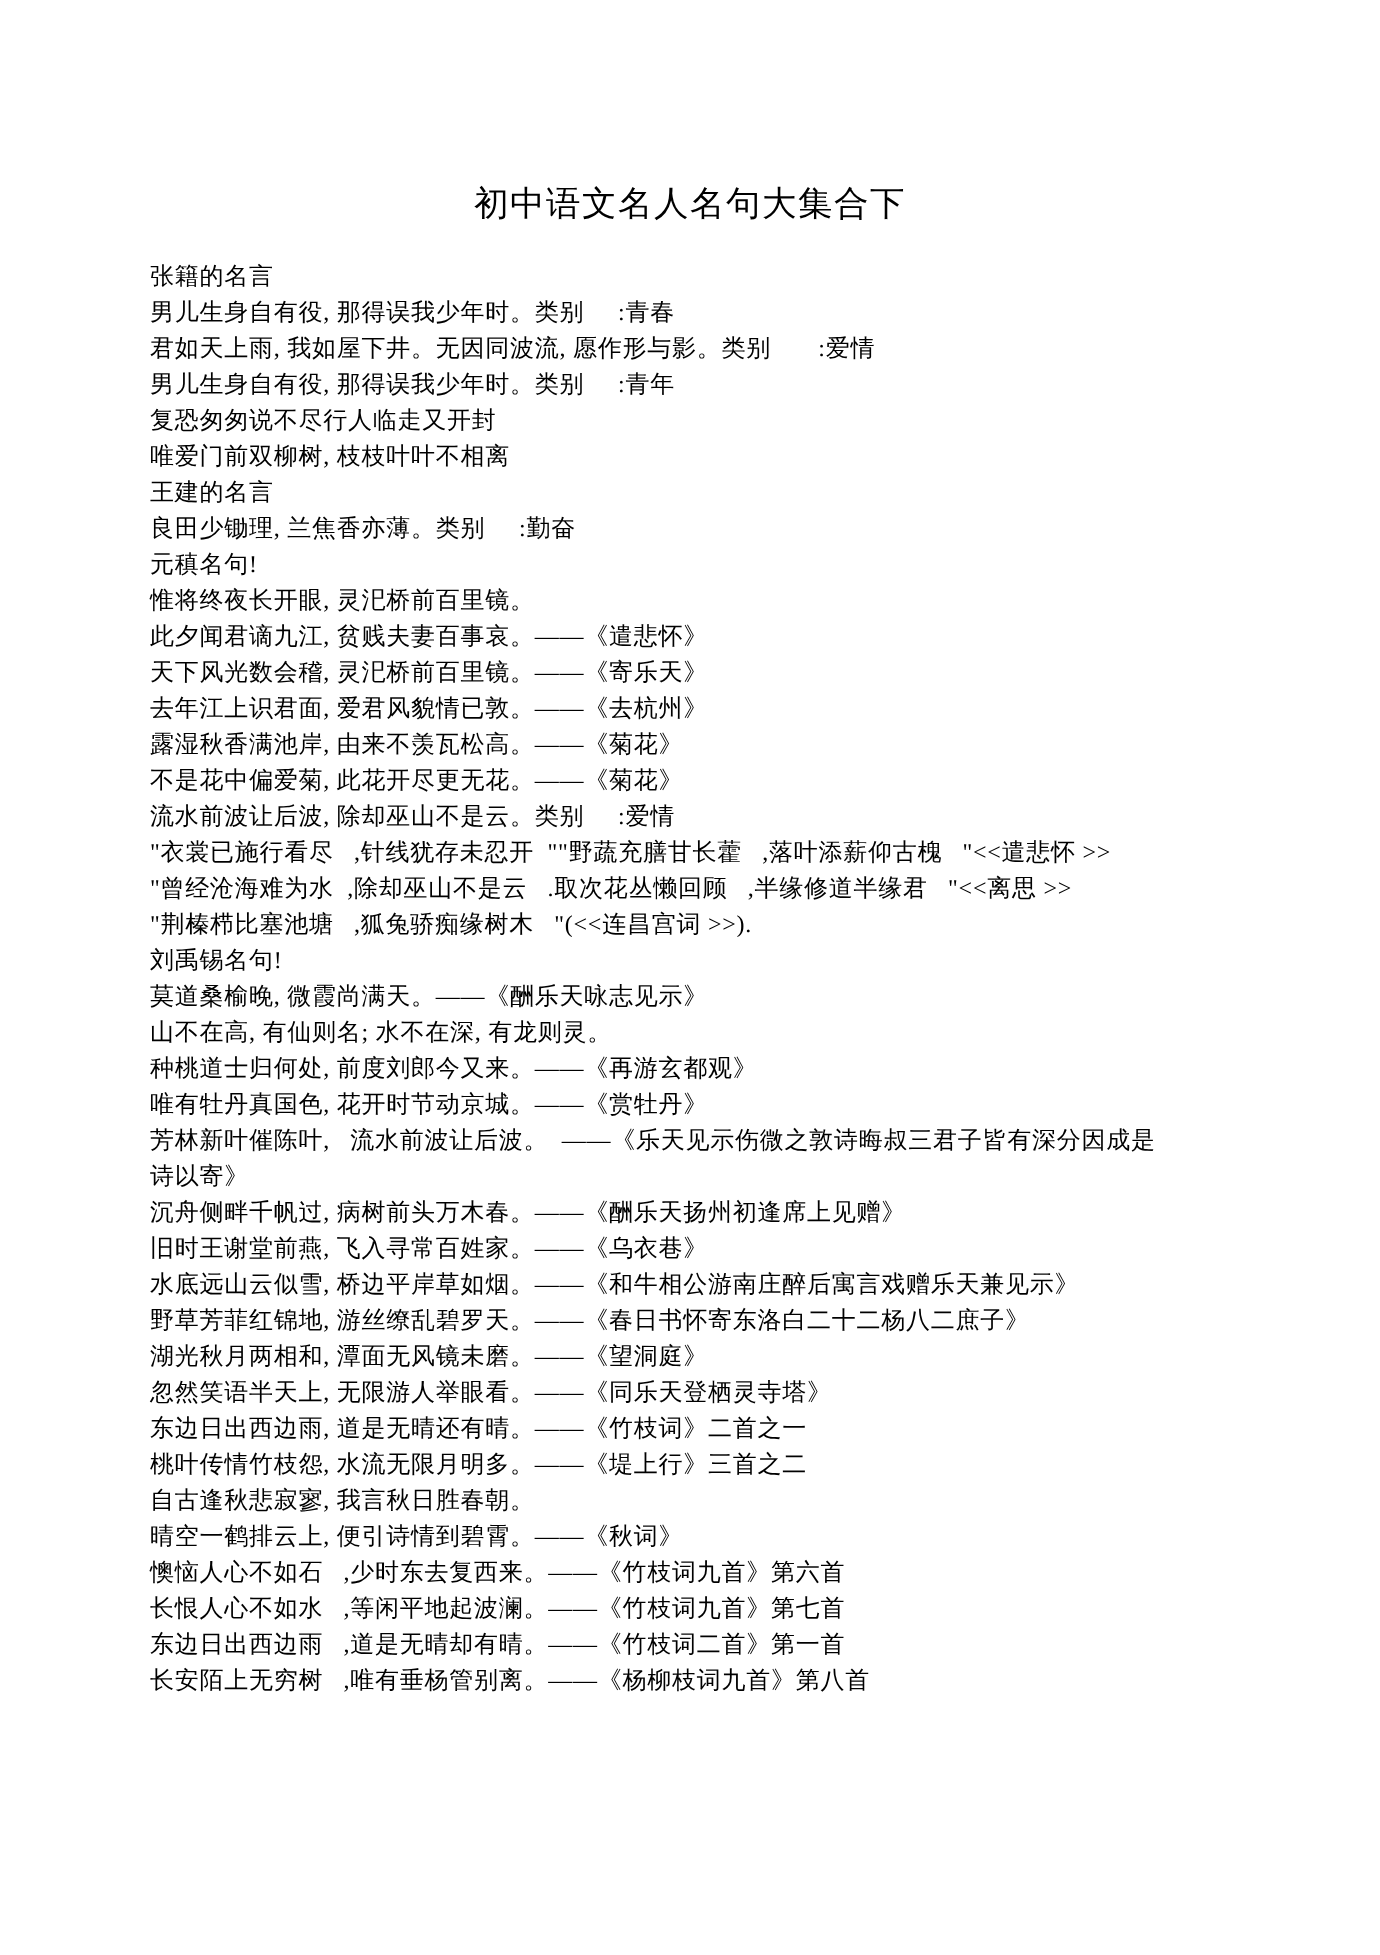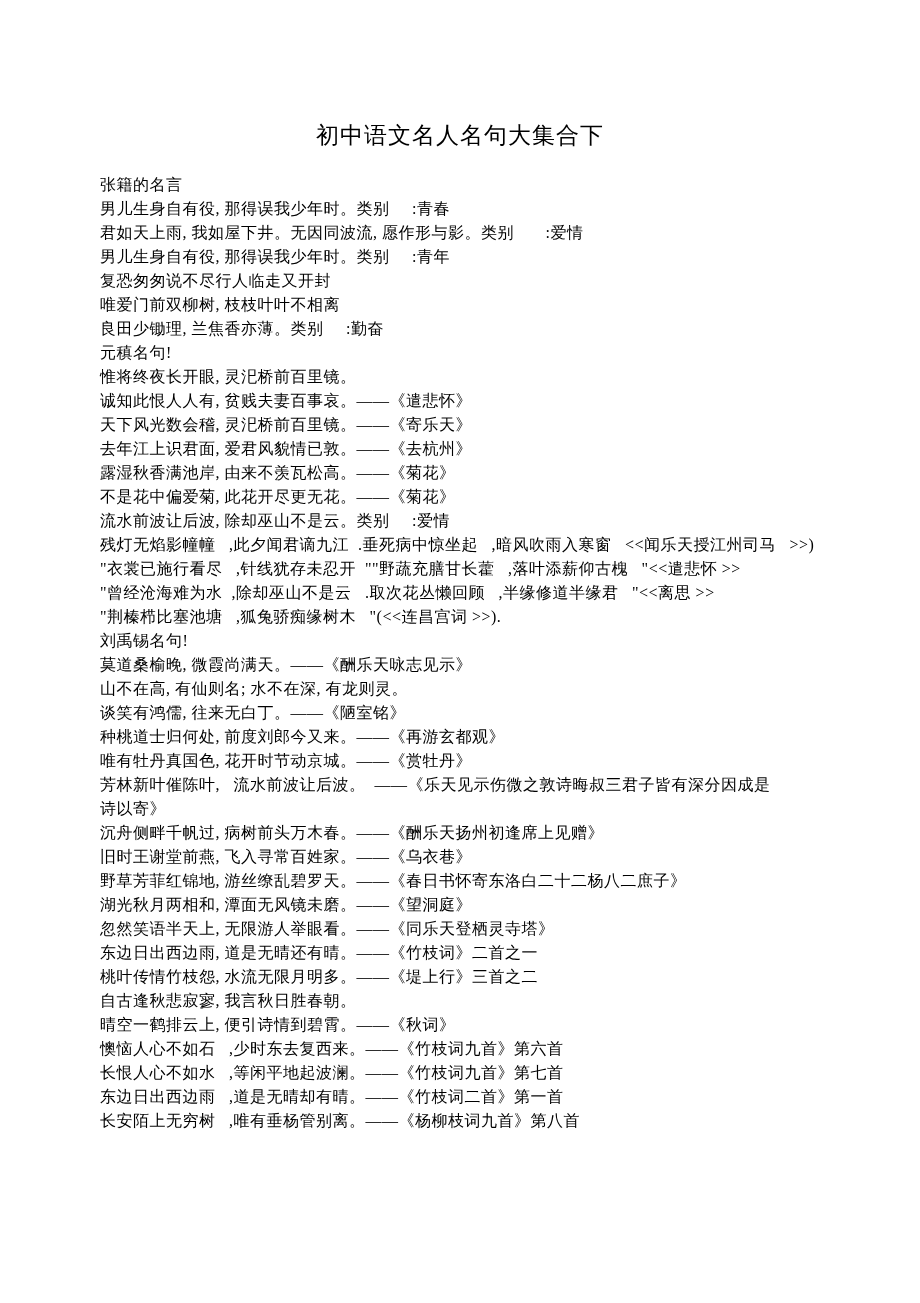--- a/index.html
+++ b/index.html
@@ -33,43 +33,43 @@
 
 <div class="page">
   <div class="title">初中语文名人名句大集合下</div>
   <div id="lines-container">
       <div class="line">张籍的名言</div>
       <div class="line">男儿生身自有役, 那得误我少年时。类别     :青春</div>
       <div class="line">君如天上雨, 我如屋下井。无因同波流, 愿作形与影。类别       :爱情</div>
       <div class="line">男儿生身自有役, 那得误我少年时。类别     :青年</div>
       <div class="line">复恐匆匆说不尽行人临走又开封</div>
       <div class="line">唯爱门前双柳树, 枝枝叶叶不相离</div>
+      <div class="line">王建的名言</div>
       <div class="line">良田少锄理, 兰焦香亦薄。类别     :勤奋</div>
       <div class="line">元稹名句!</div>
       <div class="line">惟将终夜长开眼, 灵汜桥前百里镜。</div>
-      <div class="line">诚知此恨人人有, 贫贱夫妻百事哀。——《遣悲怀》</div>
+      <div class="line">此夕闻君谪九江, 贫贱夫妻百事哀。——《遣悲怀》</div>
       <div class="line">天下风光数会稽, 灵汜桥前百里镜。——《寄乐天》</div>
       <div class="line">去年江上识君面, 爱君风貌情已敦。——《去杭州》</div>
       <div class="line">露湿秋香满池岸, 由来不羡瓦松高。——《菊花》</div>
       <div class="line">不是花中偏爱菊, 此花开尽更无花。——《菊花》</div>
       <div class="line">流水前波让后波, 除却巫山不是云。类别     :爱情</div>
-      <div class="line">残灯无焰影幢幢   ,此夕闻君谪九江  .垂死病中惊坐起   ,暗风吹雨入寒窗   &lt;&lt;闻乐天授江州司马   &gt;&gt;)</div>
       <div class="line">"衣裳已施行看尽   ,针线犹存未忍开  ""野蔬充膳甘长藿   ,落叶添薪仰古槐   "&lt;&lt;遣悲怀 &gt;&gt;</div>
       <div class="line">"曾经沧海难为水  ,除却巫山不是云   .取次花丛懒回顾   ,半缘修道半缘君   "&lt;&lt;离思 &gt;&gt;</div>
       <div class="line">"荆榛栉比塞池塘   ,狐兔骄痴缘树木   "(&lt;&lt;连昌宫词 &gt;&gt;).</div>
       <div class="line">刘禹锡名句!</div>
       <div class="line">莫道桑榆晚, 微霞尚满天。——《酬乐天咏志见示》</div>
       <div class="line">山不在高, 有仙则名; 水不在深, 有龙则灵。</div>
-      <div class="line">谈笑有鸿儒, 往来无白丁。——《陋室铭》</div>
       <div class="line">种桃道士归何处, 前度刘郎今又来。——《再游玄都观》</div>
       <div class="line">唯有牡丹真国色, 花开时节动京城。——《赏牡丹》</div>
       <div class="line">芳林新叶催陈叶,   流水前波让后波。  ——《乐天见示伤微之敦诗晦叔三君子皆有深分因成是</div>
       <div class="line">诗以寄》</div>
       <div class="line">沉舟侧畔千帆过, 病树前头万木春。——《酬乐天扬州初逢席上见赠》</div>
       <div class="line">旧时王谢堂前燕, 飞入寻常百姓家。——《乌衣巷》</div>
+      <div class="line">水底远山云似雪, 桥边平岸草如烟。——《和牛相公游南庄醉后寓言戏赠乐天兼见示》</div>
       <div class="line">野草芳菲红锦地, 游丝缭乱碧罗天。——《春日书怀寄东洛白二十二杨八二庶子》</div>
       <div class="line">湖光秋月两相和, 潭面无风镜未磨。——《望洞庭》</div>
       <div class="line">忽然笑语半天上, 无限游人举眼看。——《同乐天登栖灵寺塔》</div>
       <div class="line">东边日出西边雨, 道是无晴还有晴。——《竹枝词》二首之一</div>
       <div class="line">桃叶传情竹枝怨, 水流无限月明多。——《堤上行》三首之二</div>
       <div class="line">自古逢秋悲寂寥, 我言秋日胜春朝。</div>
       <div class="line">晴空一鹤排云上, 便引诗情到碧霄。——《秋词》</div>
       <div class="line">懊恼人心不如石   ,少时东去复西来。——《竹枝词九首》第六首</div>
       <div class="line">长恨人心不如水   ,等闲平地起波澜。——《竹枝词九首》第七首</div>
       <div class="line">东边日出西边雨   ,道是无晴却有晴。——《竹枝词二首》第一首</div>

